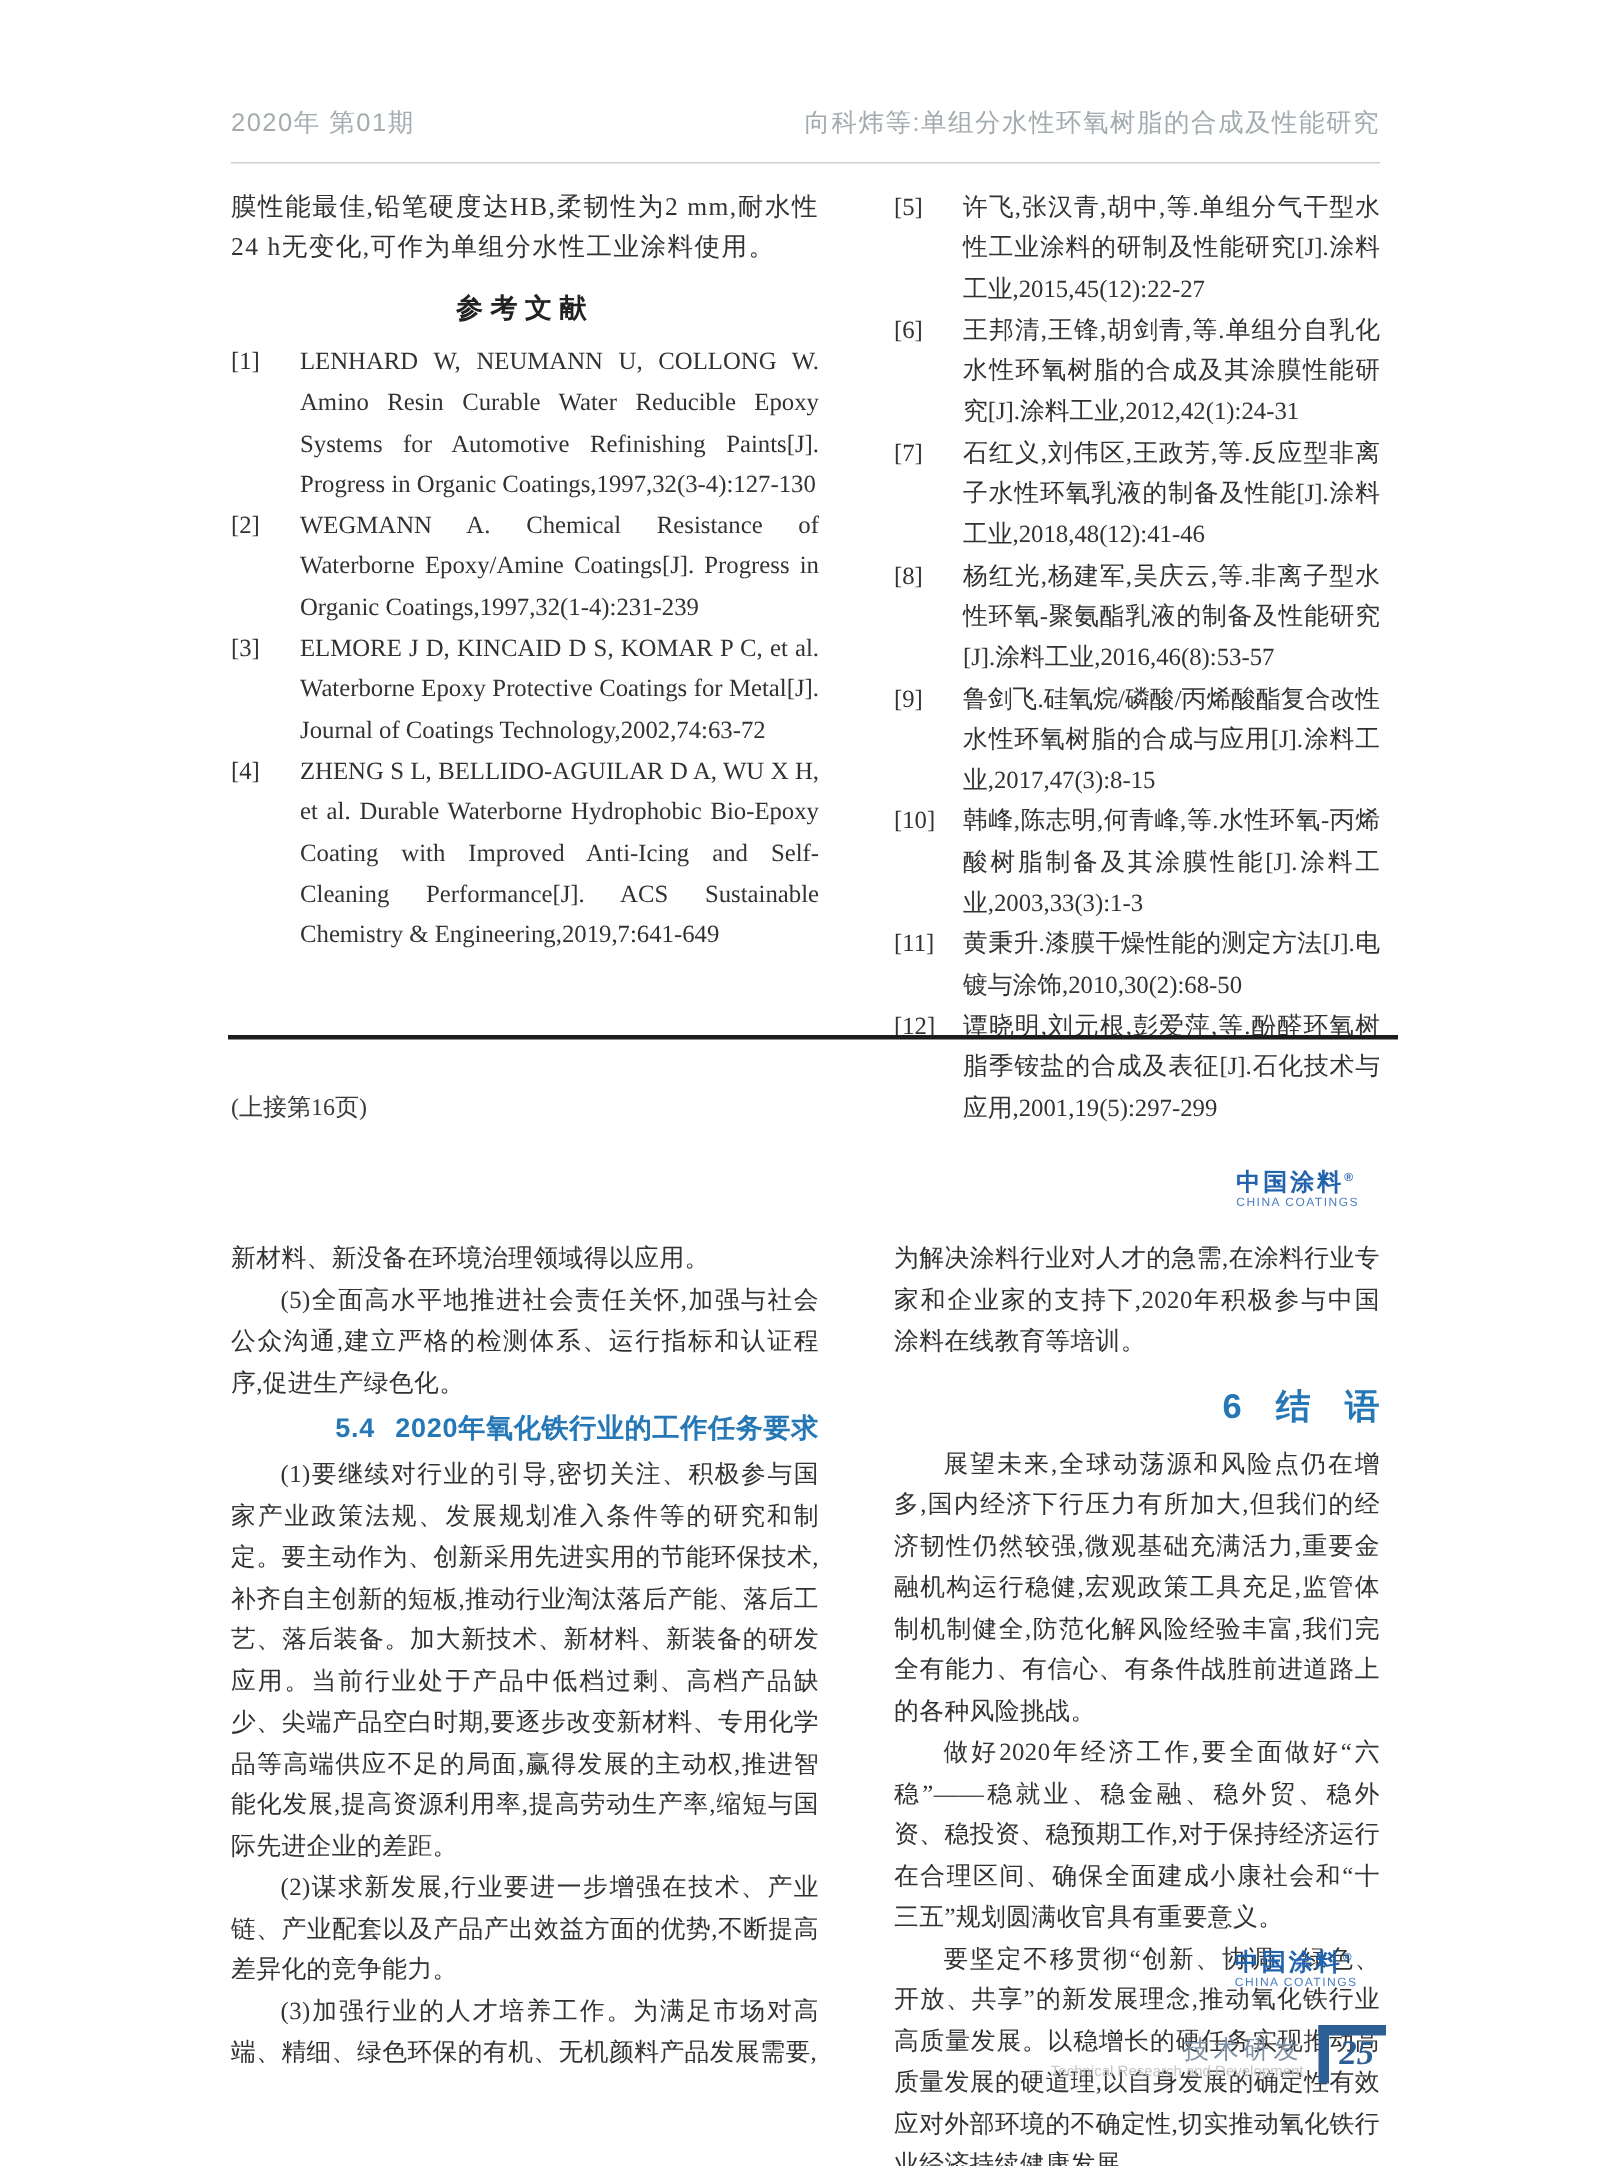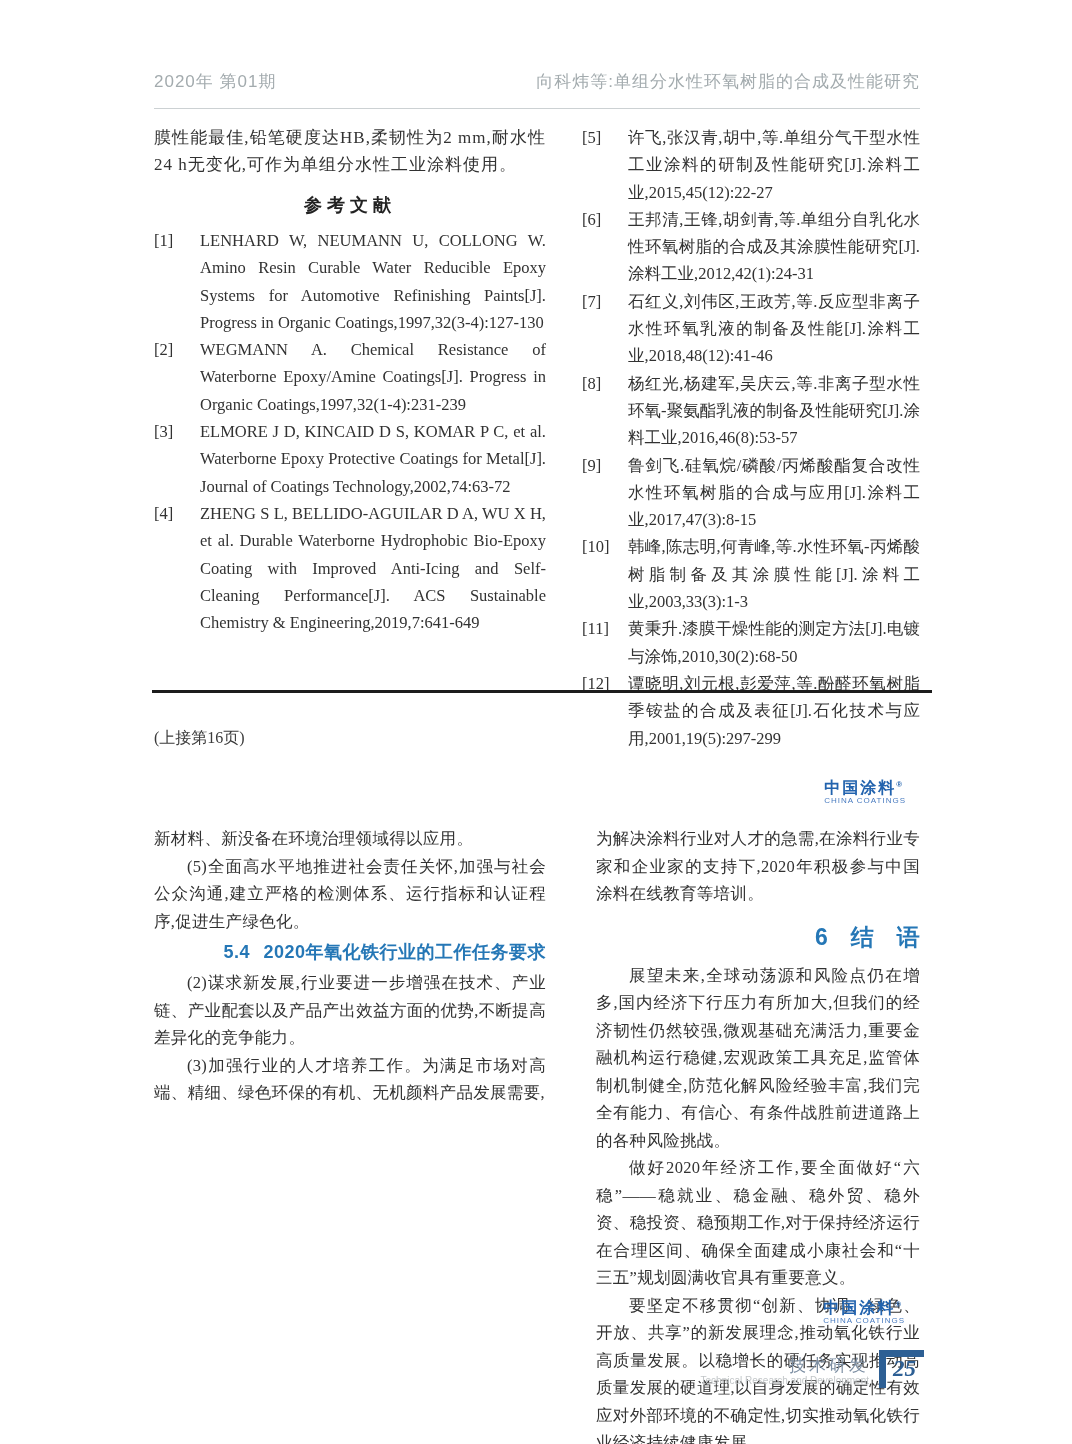--- a/index.html
+++ b/index.html
@@ -11,21 +11,21 @@
   }
   
   .header{
     position:absolute;top:70px;left:112px;right:110px;
     display:flex;justify-content:space-between;align-items:flex-end;
     padding-bottom:15px;border-bottom:1px solid #ccd1d3;
     color:#a3abae;font-size:17px;letter-spacing:1px;
     font-family:"Liberation Sans",sans-serif;
   }
   
-  .top{position:absolute;top:124px;left:112px;right:110px;display:flex;gap:36px}
+  .top{position:absolute;top:124px;left:112px;right:110px;display:flex;gap:50px}
   .col-l{width:392px;flex:none}
   .col-r{flex:1;min-width:0}
   .intro{font-size:17px;line-height:27px;text-align:justify;letter-spacing:1px}
   .ref-title{
     text-align:center;font-size:18px;font-weight:bold;
     margin:15px 0 10px;letter-spacing:5px;color:#222;
     font-family:"Liberation Sans",sans-serif;
   }
   .refs{list-style:none}
   .ref{position:relative;padding-left:46px;font-size:16.5px;line-height:27.3px;text-align:justify}
@@ -142,20 +142,21 @@
   <div class="divider"></div>
 
   <p class="cont-note">(上接第16页)</p>
 
   <section class="bottom">
     <div class="col-l">
 
     <p class="plain">新材料、新没备在环境治理领域得以应用。</p>
         <p class="indent">(5)全面高水平地推进社会责任关怀,加强与社会公众沟通,建立严格的检测体系、运行指标和认证程序,促进生产绿色化。</p>
         <p class="h54">5.4 2020年氧化铁行业的工作任务要求</p>
+        <p class="indent">(1)要继续对行业的引导,密切关注、积极参与国家产业政策法规、发展规划准入条件等的研究和制定。要主动作为、创新采用先进实用的节能环保技术,补齐自主创新的短板,推动行业淘汰落后产能、落后工艺、落后装备。加大新技术、新材料、新装备的研发应用。当前行业处于产品中低档过剩、高档产品缺少、尖端产品空白时期,要逐步改变新材料、专用化学品等高端供应不足的局面,赢得发展的主动权,推进智能化发展,提高资源利用率,提高劳动生产率,缩短与国际先进企业的差距。</p>
         <p class="indent">(2)谋求新发展,行业要进一步增强在技术、产业链、产业配套以及产品产出效益方面的优势,不断提高差异化的竞争能力。</p>
         <p class="indent">(3)加强行业的人才培养工作。为满足市场对高端、精细、绿色环保的有机、无机颜料产品发展需要,</p>
       </div>
     <div class="col-r">
 
     <p class="plain">为解决涂料行业对人才的急需,在涂料行业专家和企业家的支持下,2020年积极参与中国涂料在线教育等培训。</p>
         <p class="h6">6 结 语</p>
         <p class="indent">展望未来,全球动荡源和风险点仍在增多,国内经济下行压力有所加大,但我们的经济韧性仍然较强,微观基础充满活力,重要金融机构运行稳健,宏观政策工具充足,监管体制机制健全,防范化解风险经验丰富,我们完全有能力、有信心、有条件战胜前进道路上的各种风险挑战。</p>
         <p class="indent">做好2020年经济工作,要全面做好“六稳”——稳就业、稳金融、稳外贸、稳外资、稳投资、稳预期工作,对于保持经济运行在合理区间、确保全面建成小康社会和“十三五”规划圆满收官具有重要意义。</p>
         <p class="indent">要坚定不移贯彻“创新、协调、绿色、开放、共享”的新发展理念,推动氧化铁行业高质量发展。以稳增长的硬任务实现推动高质量发展的硬道理,以自身发展的确定性有效应对外部环境的不确定性,切实推动氧化铁行业经济持续健康发展。</p>

